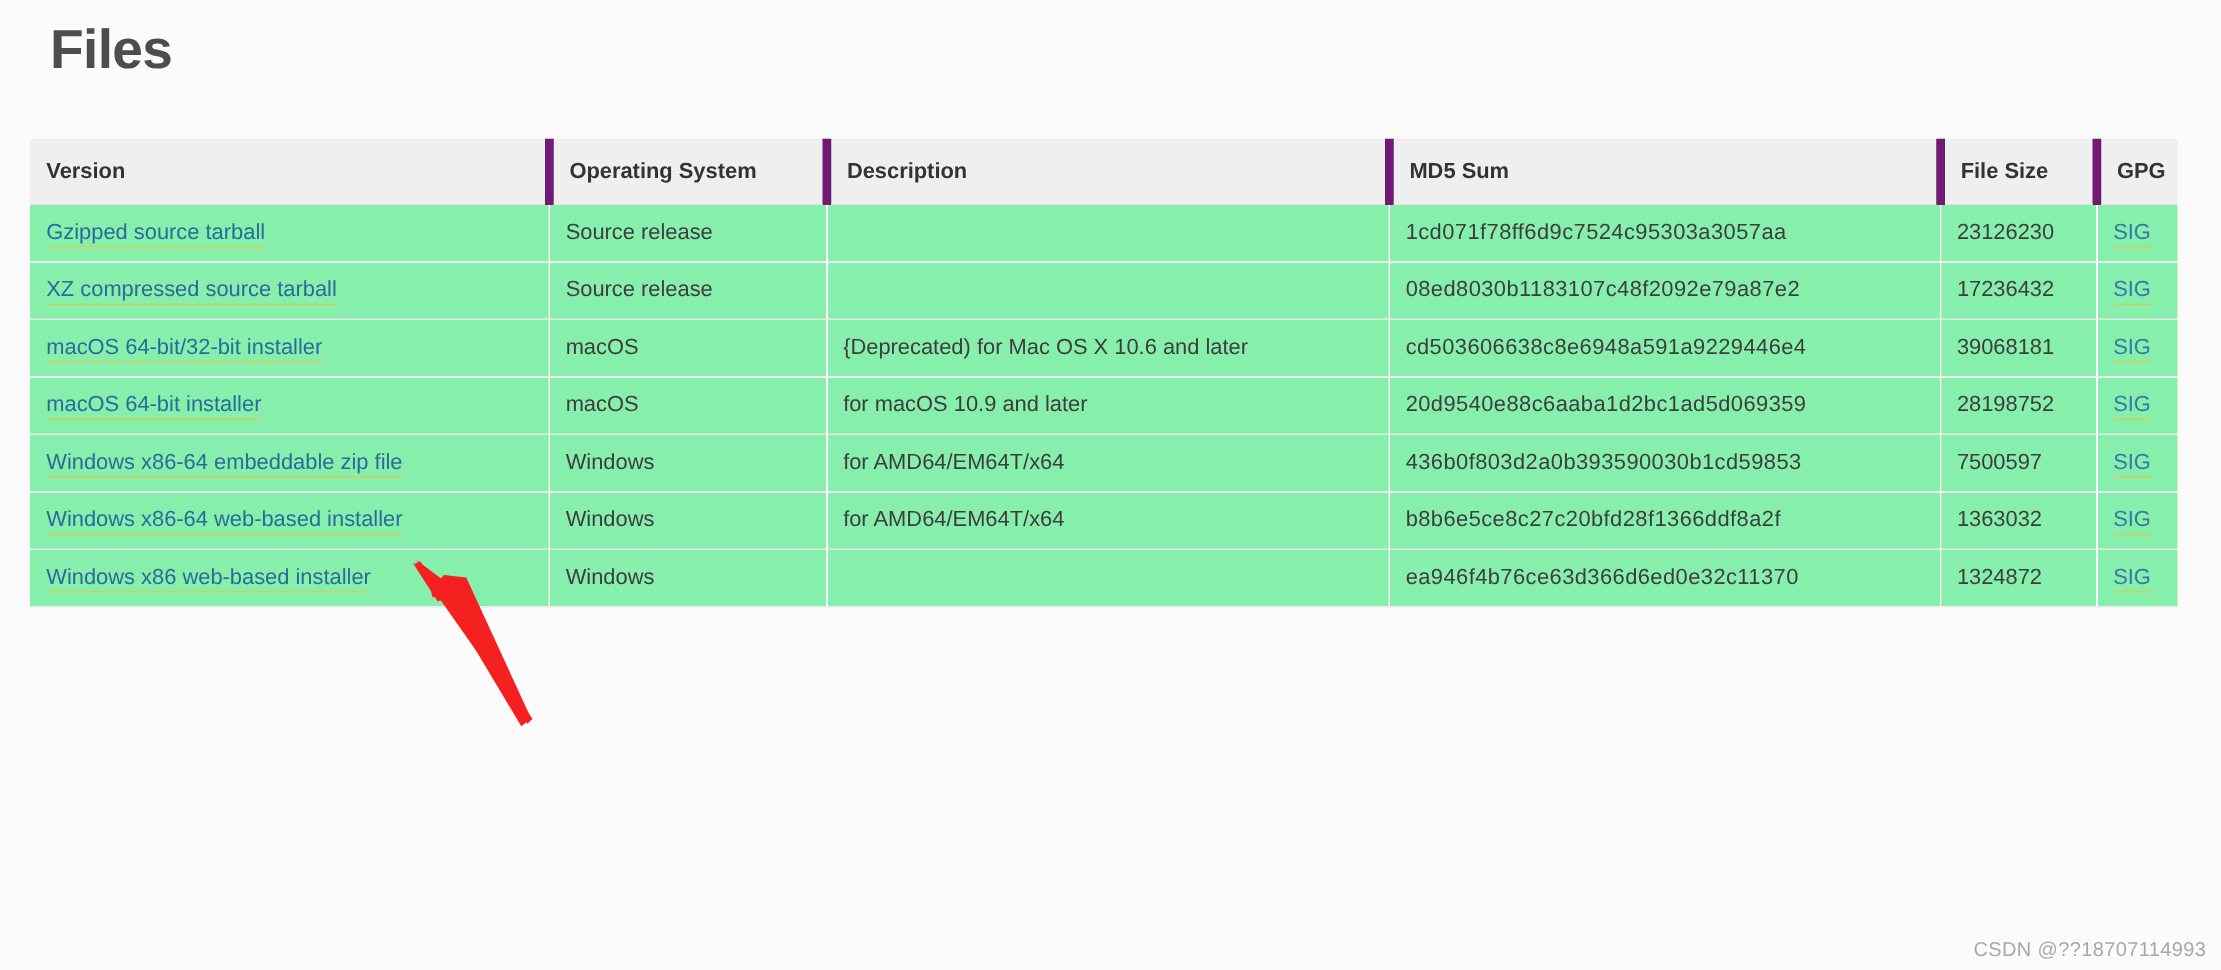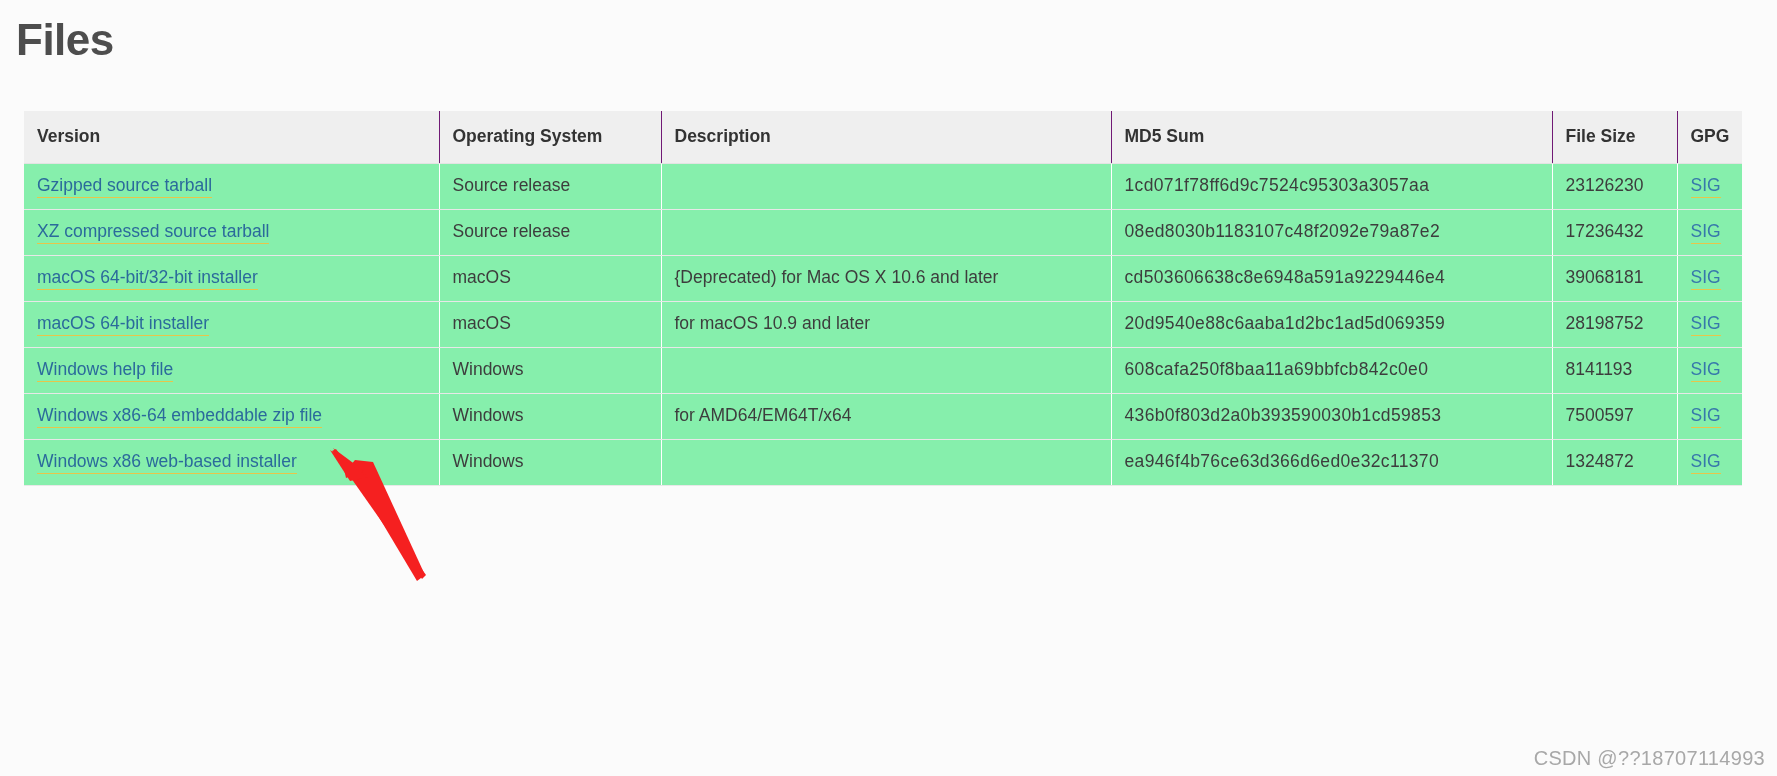--- a/index.html
+++ b/index.html
@@ -13,21 +13,21 @@
     font-family: "Liberation Sans", "DejaVu Sans", sans-serif;
   }
   #page {
     position: relative;
     width: 1777px;
     height: 776px;
     background: #fbfbfb;
   }
   #page-title {
     position: absolute;
-    left: 16px;
+    left: 40px;
     top: 14px;
     font-size: 44px;
     font-weight: bold;
     color: #4d4d4d;
     letter-spacing: -0.5px;
     line-height: 1.2;
   }
   #files-table-wrap {
     position: absolute;
     left: 24px;
@@ -48,21 +48,21 @@
   table.files-table col.c-size { width: 125px; }
   table.files-table col.c-gpg { width: 65px; }
 
   table.files-table thead th {
     background: #efefef;
     text-align: left;
     font-weight: bold;
     font-size: 17.5px;
     color: #333333;
     padding: 14px 13px 15px 13px;
-    border-right: 1px solid #701a75;
+    border-right: 7px solid #701a75;
     border-bottom: 1px solid #e3e3e3;
     white-space: nowrap;
     vertical-align: middle;
     height: 52px;
   }
   table.files-table thead th:last-child { border-right: none; text-align: center; }
 
   table.files-table tbody td {
     padding: 11px 13px 12px 13px;
     border-right: 1px solid #ffffff;
@@ -97,21 +97,21 @@
     top: 448px;
     width: 110px;
     height: 140px;
     pointer-events: none;
   }
 
   #watermark {
     position: absolute;
     right: 12px;
     bottom: 6px;
-    font-size: 20px;
+    font-size: 16px;
     color: #a8a8a8;
     font-family: "Liberation Sans", "DejaVu Sans", sans-serif;
     letter-spacing: 0.3px;
   }
 </style>
 </head>
 <body>
 
 <div id="page">
 
@@ -163,34 +163,34 @@
             <td><a class="tbl-link sig">SIG</a></td>
           </tr>
           <tr class="even">
             <td><a class="tbl-link">macOS 64-bit installer</a></td>
             <td>macOS</td>
             <td>for macOS 10.9 and later</td>
             <td class="md5">20d9540e88c6aaba1d2bc1ad5d069359</td>
             <td class="size">28198752</td>
             <td><a class="tbl-link sig">SIG</a></td>
           </tr>
-          <tr class="odd">
-            <td><a class="tbl-link">Windows help file</a></td>
-            <td>Windows</td>
-            <td></td>
-            <td class="md5">608cafa250f8baa11a69bbfcb842c0e0</td>
-            <td class="size">8141193</td>
-            <td><a class="tbl-link sig">SIG</a></td>
-          </tr>
           <tr class="even">
             <td><a class="tbl-link">Windows x86-64 embeddable zip file</a></td>
             <td>Windows</td>
             <td>for AMD64/EM64T/x64</td>
             <td class="md5">436b0f803d2a0b393590030b1cd59853</td>
             <td class="size">7500597</td>
+            <td><a class="tbl-link sig">SIG</a></td>
+          </tr>
+          <tr class="even">
+            <td><a class="tbl-link">Windows x86-64 web-based installer</a></td>
+            <td>Windows</td>
+            <td>for AMD64/EM64T/x64</td>
+            <td class="md5">b8b6e5ce8c27c20bfd28f1366ddf8a2f</td>
+            <td class="size">1363032</td>
             <td><a class="tbl-link sig">SIG</a></td>
           </tr>
           <tr class="odd">
             <td><a class="tbl-link">Windows x86 web-based installer</a></td>
             <td>Windows</td>
             <td></td>
             <td class="md5">ea946f4b76ce63d366d6ed0e32c11370</td>
             <td class="size">1324872</td>
             <td><a class="tbl-link sig">SIG</a></td>
           </tr>

